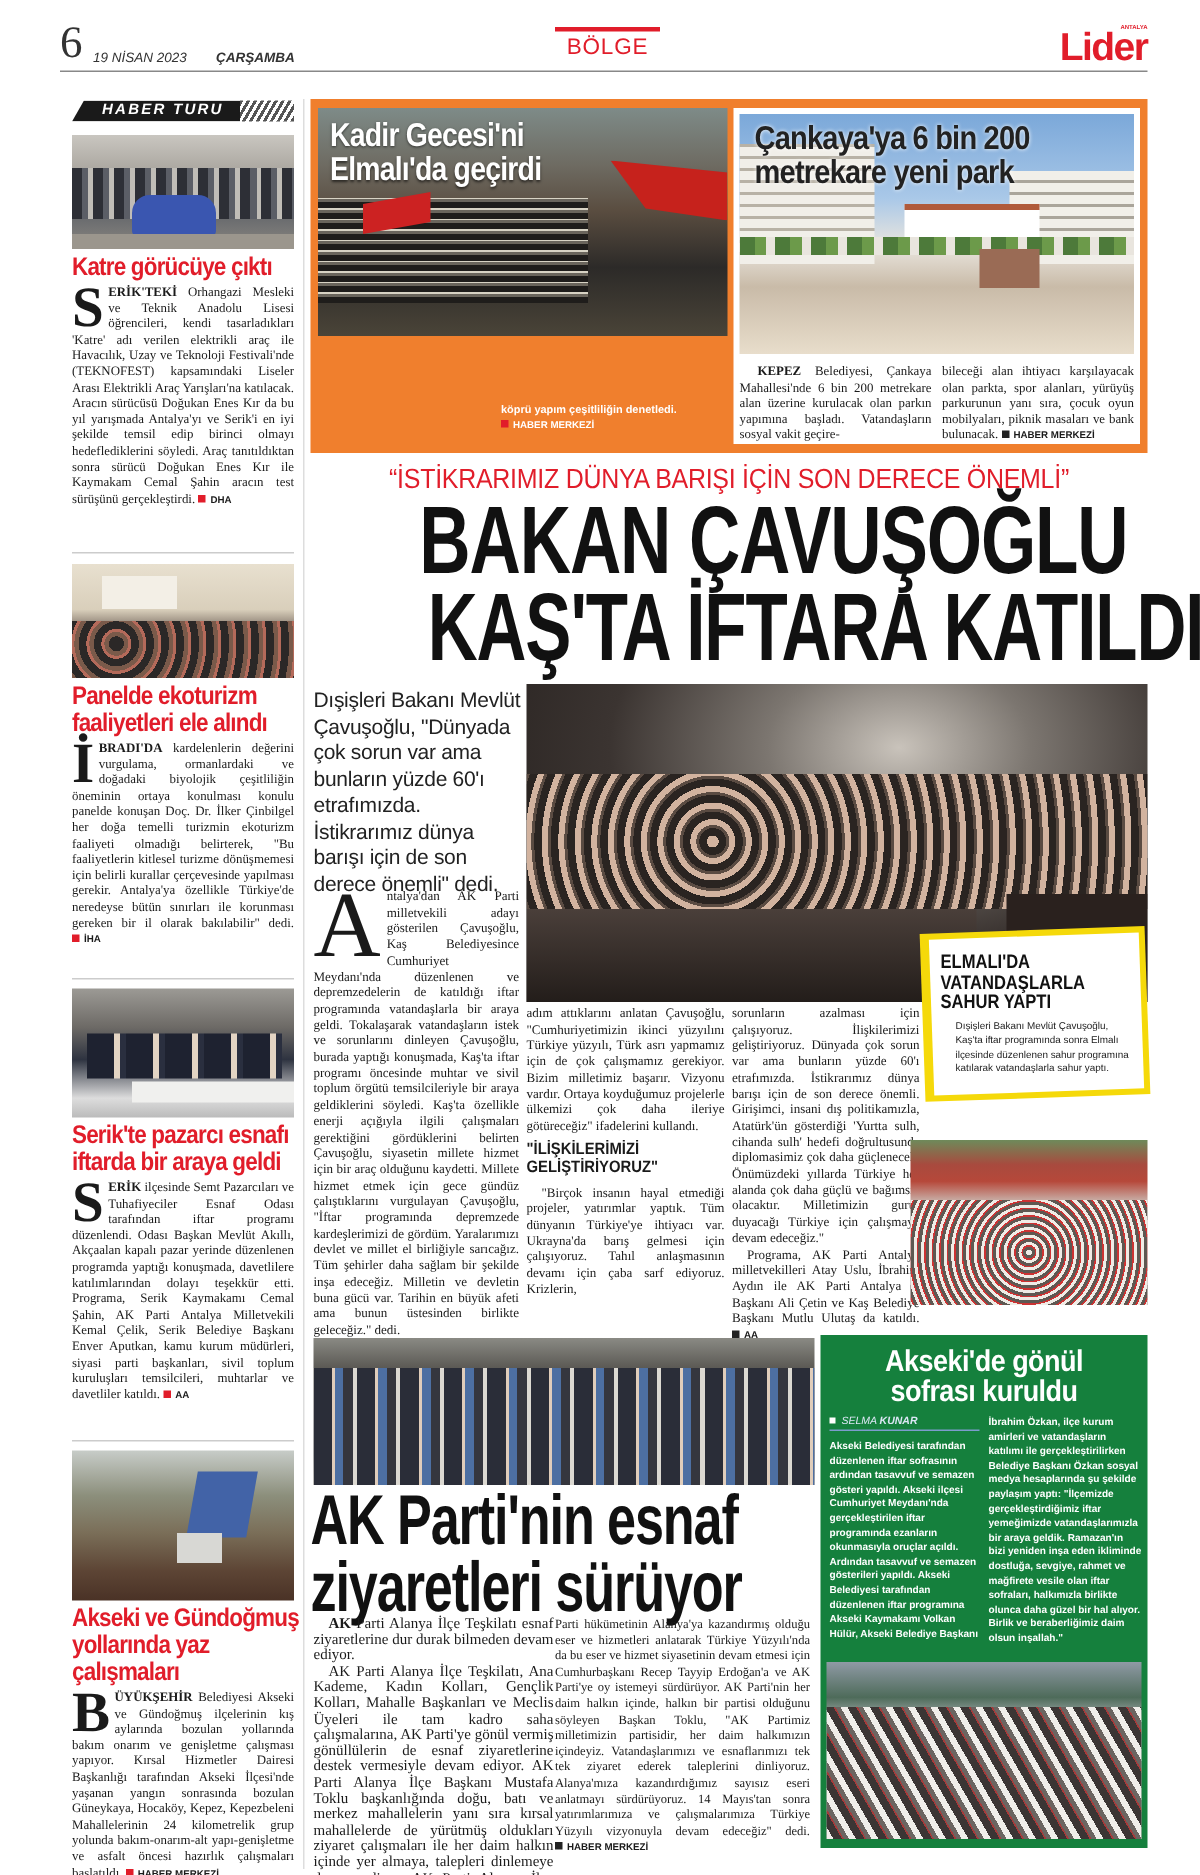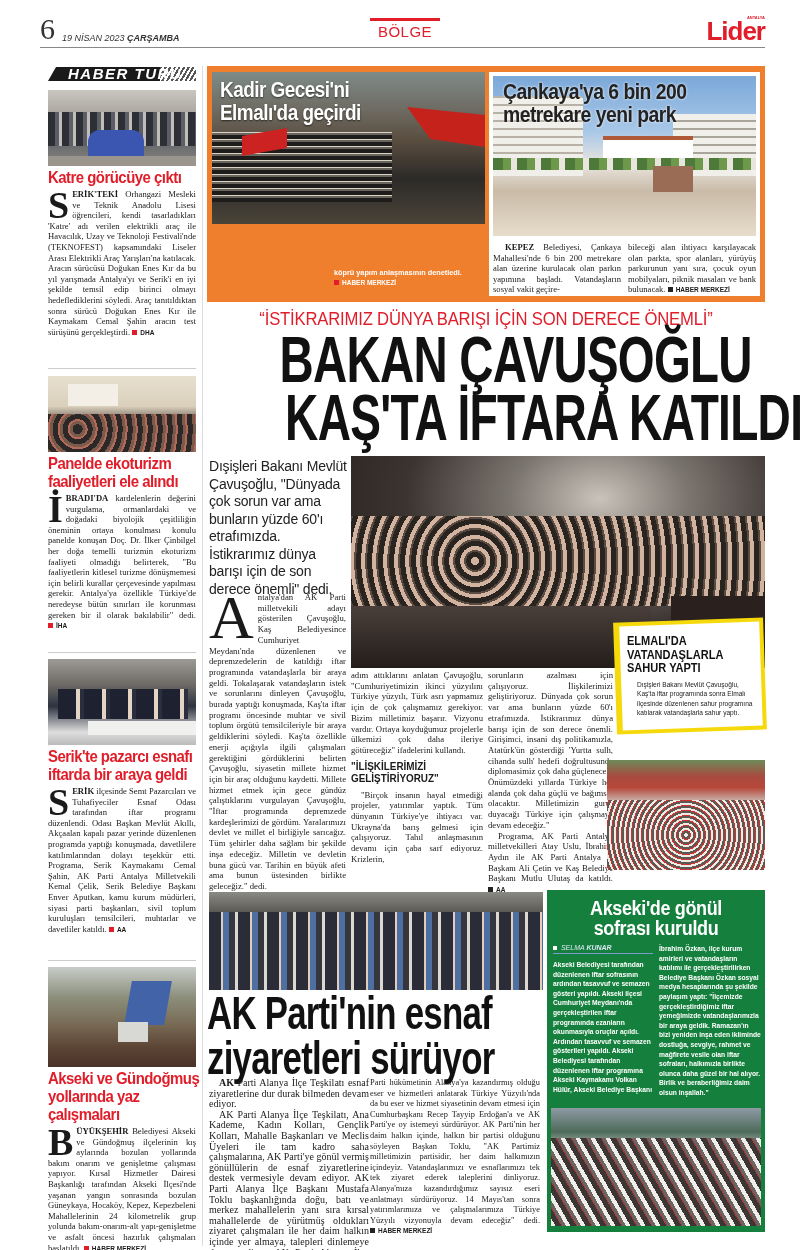--- a/index.html
+++ b/index.html
@@ -17,38 +17,38 @@
 .head-red{font-family:"Liberation Sans",sans-serif;font-weight:bold;color:#e11d2a;font-size:17px;line-height:18px;letter-spacing:-0.6px;transform:scaleX(0.88);transform-origin:left}
 .rule{background:#ccc;height:1px}
 </style>
 </head>
 <body>
 
 <div class="abs" style="left:40px;top:14px;width:725px;height:34px;border-bottom:1px solid #888">
   <span class="abs" style="left:0;top:0;font-family:'Liberation Serif',serif;font-size:30px;line-height:30px;color:#333;font-weight:300">6</span>
   <span class="abs sans" style="left:22px;top:19px;font-size:9px;font-style:italic;color:#333;white-space:nowrap">
     <span>19 NİSAN 2023</span>
-    <b style="margin-left:0">ÇARŞAMBA</b>
+    <b style="margin-left:17px">ÇARŞAMBA</b>
   </span>
   <div class="abs" style="left:330px;top:4px;width:70px;text-align:center">
     <div style="height:3px;background:#e11d2a;margin-bottom:2px"></div>
     <span class="sans" style="font-size:15px;color:#e11d2a;letter-spacing:0.5px">BÖLGE</span>
   </div>
   <div class="abs" style="right:0;top:2px;text-align:right">
     <span class="sans" style="position:absolute;right:0;top:-1px;font-size:4px;color:#e11d2a;font-weight:bold">ANTALYA</span>
     <span class="sans" style="font-size:26px;font-weight:bold;color:#e11d2a;letter-spacing:-1px;line-height:30px">Lider</span>
   </div>
 </div>
 
 <div class="abs" style="left:48px;top:66px;width:148px;height:1180px">
 
   <div class="abs" style="left:0;top:0;width:148px;height:16px">
     <div style="position:absolute;left:0;top:1px;width:112px;height:14px;background:#1a1a1a;clip-path:polygon(8px 0,100% 0,100% 100%,0 100%)"></div>
     <div style="position:absolute;left:112px;top:1px;width:36px;height:14px;background:repeating-linear-gradient(120deg,#555 0 2px,#fff 2px 4px)"></div>
-    <span class="sans" style="position:absolute;left:20px;top:1px;font-size:15px;font-style:italic;font-weight:bold;color:#fff;letter-spacing:1.5px;line-height:14px">HABER TURU</span>
+    <span class="sans" style="position:absolute;left:20px;top:1px;font-size:10px;font-style:italic;font-weight:bold;color:#fff;letter-spacing:1.5px;line-height:14px">HABER TURU</span>
   </div>
 
   <div class="abs" style="left:0;top:24px;width:148px">
     <div class="photo" style="width:148px;height:76px;background:linear-gradient(180deg,#c9c6c0 0%,#a7a39c 35%,#5a5e66 60%,#8a8780 100%);position:relative">
       <div style="position:absolute;left:0;top:22px;width:148px;height:34px;background:repeating-linear-gradient(90deg,#2d2f36 0 7px,#5b5e66 7px 11px,#c0bdb7 11px 14px)"></div>
       <div style="position:absolute;left:40px;top:40px;width:56px;height:28px;background:#3a56b0;border-radius:12px 12px 4px 4px"></div>
       <div style="position:absolute;left:0;top:66px;width:148px;height:10px;background:#9b968d"></div>
     </div>
     <div class="head-red" style="margin-top:3px;white-space:nowrap">Katre görücüye çıktı</div>
     <div class="body-text" style="margin-top:2px">
@@ -105,21 +105,21 @@
   <div class="photo" style="position:absolute;left:0;top:0;width:273px;height:152px;background:linear-gradient(180deg,#7e8b88 0%,#6e6b62 25%,#5a4d40 45%,#2c2a28 70%,#4a4438 100%)">
     <div style="position:absolute;left:0;top:60px;width:180px;height:70px;background:repeating-linear-gradient(0deg,#1f1d1b 0 4px,#6a655c 4px 6px,#d8d3c4 6px 7px)"></div>
     <div style="position:absolute;left:195px;top:35px;width:78px;height:40px;background:#c6221c;clip-path:polygon(0 0,100% 20%,100% 100%,30% 80%)"></div>
     <div style="position:absolute;left:30px;top:60px;width:45px;height:20px;background:#c22;transform:skewY(-10deg)"></div>
   </div>
   <div class="abs sans" style="left:8px;top:6px;color:#fff;font-size:22px;line-height:23px;font-weight:bold;letter-spacing:-0.6px;text-shadow:0 1px 2px rgba(0,0,0,0.6);transform:scaleX(0.86);transform-origin:left;white-space:nowrap">
     <div>Kadir Gecesi'ni</div>
     <div>Elmalı'da geçirdi</div>
   </div>
   <div class="abs sans" style="left:122px;top:196px;width:151px;color:#fff;font-size:7.3px;line-height:9.6px;font-weight:bold">
-    <span>köprü yapım anlaşmasının denetledi.</span>
+    <span>köprü yapım çeşitliliğin denetledi.</span>
     <span class="src" style="color:#fff">HABER MERKEZİ</span>
   </div>
 </div>
 
 <div class="abs" style="left:489px;top:72px;width:271px;height:224px;background:#fff;padding:4px">
   <div class="photo" style="position:relative;width:263px;height:160px;background:linear-gradient(180deg,#7ba8d9 0%,#a9c8e8 35%,#e9e5de 55%,#c9bba8 72%,#e8ddcb 100%)">
     <div style="position:absolute;left:0;top:20px;width:90px;height:80px;background:repeating-linear-gradient(0deg,#f1efe9 0 6px,#b8b2a6 6px 8px)"></div>
     <div style="position:absolute;left:180px;top:38px;width:83px;height:62px;background:repeating-linear-gradient(0deg,#f1efe9 0 6px,#aaa59b 6px 8px)"></div>
     <div style="position:absolute;left:110px;top:60px;width:90px;height:30px;background:#fff;border-top:4px solid #b05a3a"></div>
     <div style="position:absolute;left:0;top:82px;width:263px;height:12px;background:repeating-linear-gradient(90deg,#4d7a3a 0 10px,#6c9a4a 10px 18px,#e9e5de 18px 24px)"></div>

